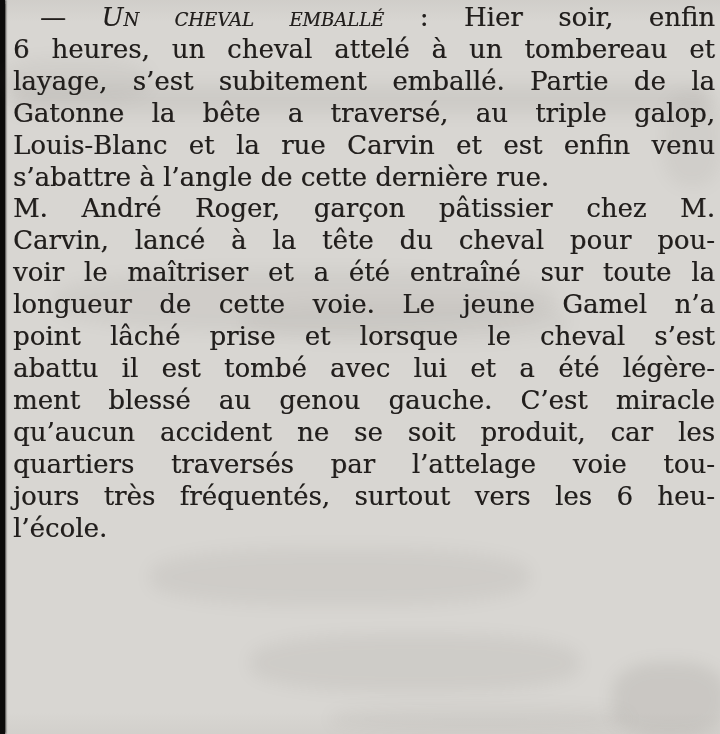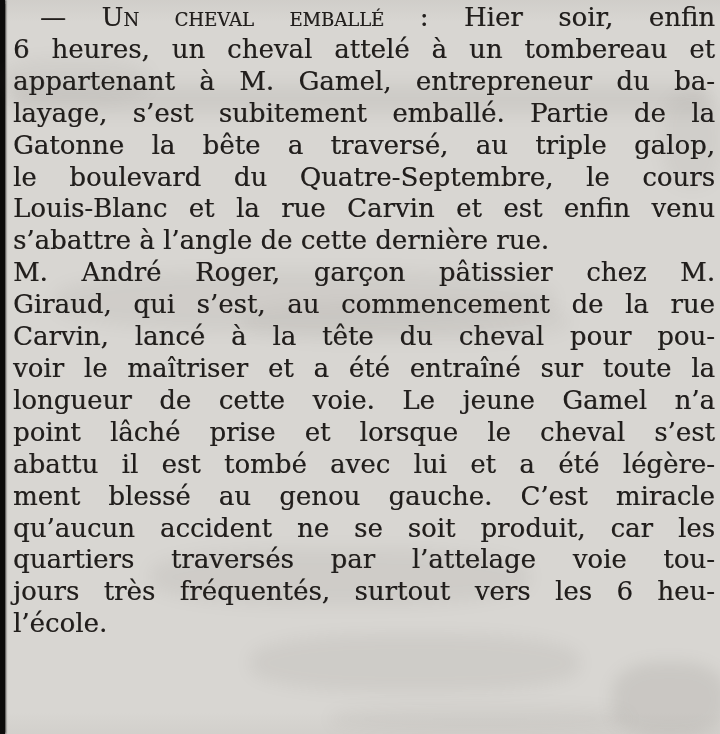--- a/index.html
+++ b/index.html
@@ -59,21 +59,21 @@
   }
   .line {
     text-align: justify;
     text-align-last: justify;
     white-space: normal;
     
     text-shadow: 0.4px 0.4px 0.6px rgba(33,30,28,0.55);
   }
   .line.pend { text-align-last: left; }   
   .line.indent { text-indent: 27px; }     
-  .sc { font-variant: small-caps; }       
+  .sc { font-variant: small-caps; font-style: italic; }       
 </style>
 </head>
 <body>
 
 <div class="page">
 
   <div class="col-rule"></div>
 
   <div class="smudge s1"></div>
   <div class="smudge s2"></div>
@@ -83,28 +83,25 @@
   <div class="smudge s6"></div>
   <div class="smudge s7"></div>
   <div class="smudge s8"></div>
   <div class="smudge s9"></div>
 
   <div class="article">
 
     <div class="line indent"><span>—</span> <span class="sc">Un cheval emballé</span> <span>: Hier soir, enfin</span></div>
 
     <div class="line">6 heures, un cheval attelé à un tombereau et</div>
-    <div class="line">appartenant à M. Gamel, entrepreneur du ba-</div>
     <div class="line">layage, s’est subitement emballé. Partie de la</div>
     <div class="line">Gatonne la bête a traversé, au triple galop,</div>
-    <div class="line">le boulevard du Quatre-Septembre, le cours</div>
     <div class="line">Louis-Blanc et la rue Carvin et est enfin venu</div>
     <div class="line pend">s’abattre à l’angle de cette dernière rue.</div>
     <div class="line">M. André Roger, garçon pâtissier chez M.</div>
-    <div class="line">Giraud, qui s’est, au commencement de la rue</div>
     <div class="line">Carvin, lancé à la tête du cheval pour pou-</div>
     <div class="line">voir le maîtriser et a été entraîné sur toute la</div>
     <div class="line">longueur de cette voie. Le jeune Gamel n’a</div>
     <div class="line">point lâché prise et lorsque le cheval s’est</div>
     <div class="line">abattu il est tombé avec lui et a été légère-</div>
     <div class="line">ment blessé au genou gauche. C’est miracle</div>
     <div class="line">qu’aucun accident ne se soit produit, car les</div>
     <div class="line">quartiers traversés par l’attelage voie tou-</div>
     <div class="line">jours très fréquentés, surtout vers les 6 heu-</div>
     <div class="line pend">l’école.</div>

